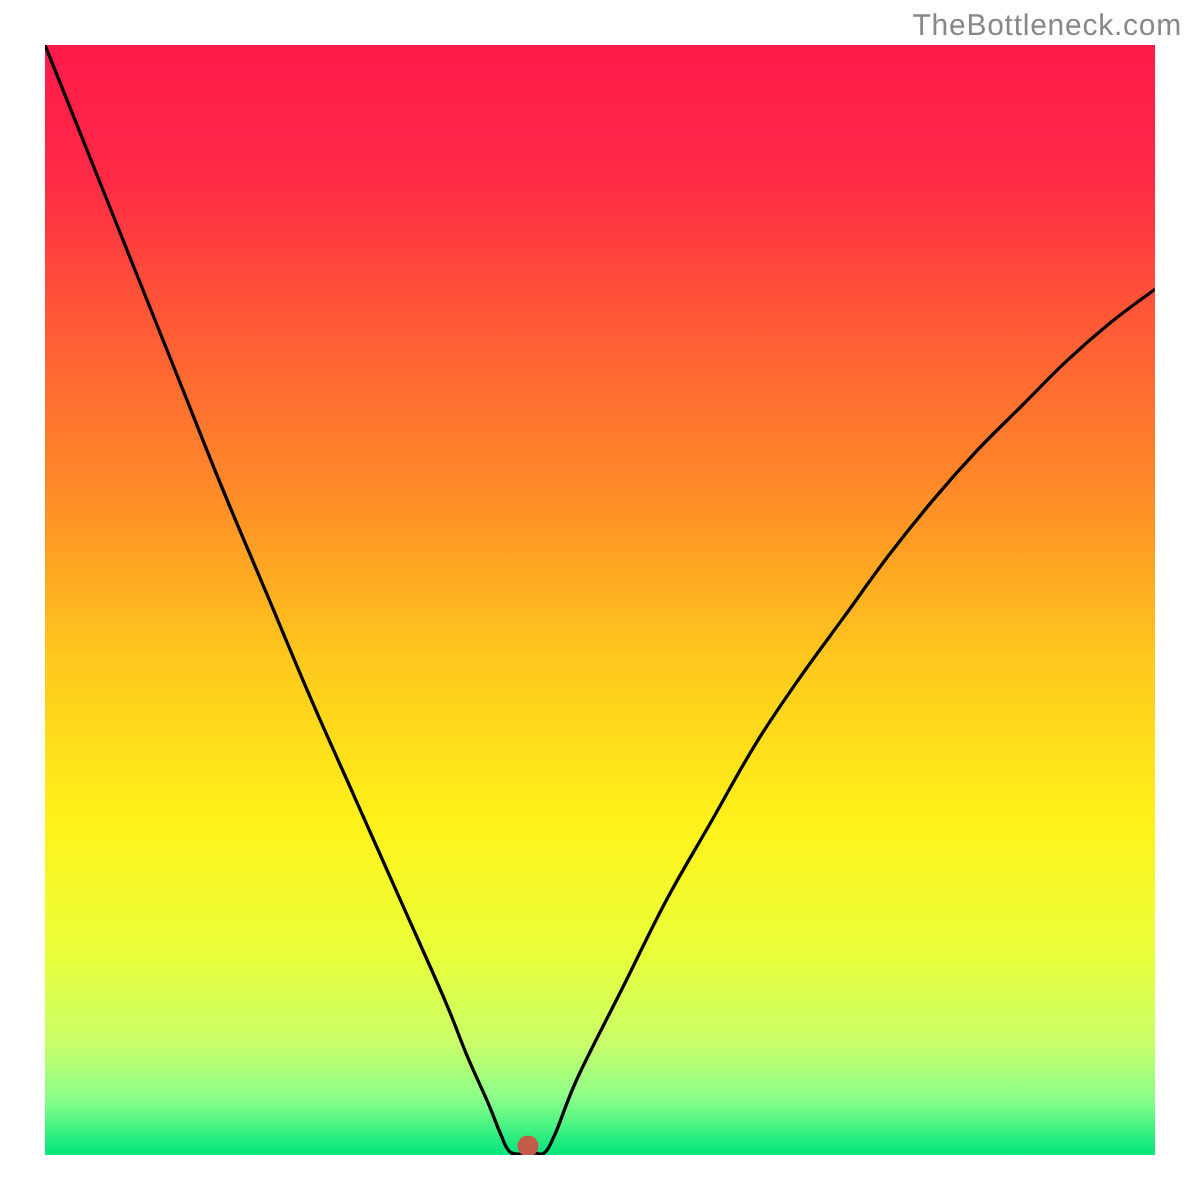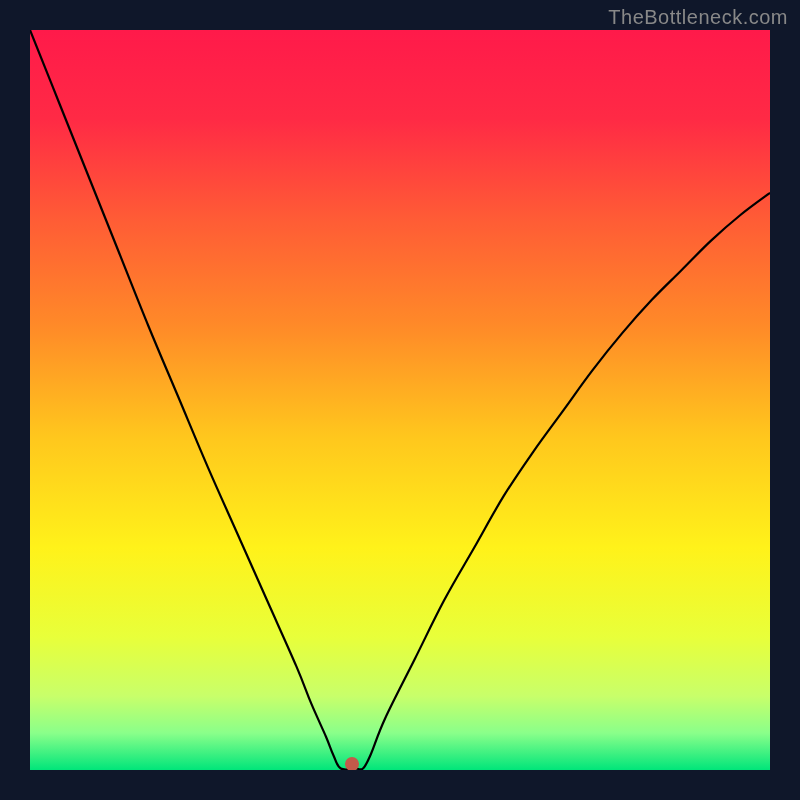--- a/index.html
+++ b/index.html
@@ -10,21 +10,21 @@
     background: #000;
     font-family: Arial, sans-serif;
     overflow: hidden;
   }
   .frame {
     position: absolute;
     top: 0;
     left: 0;
     width: 800px;
     height: 800px;
-    background: #0f172a;
+    background: #ffffff;
   }
   .plot-area {
     position: absolute;
     top: 30px;
     left: 30px;
     width: 740px;
     height: 740px;
     overflow: hidden;
   }
   .watermark {

